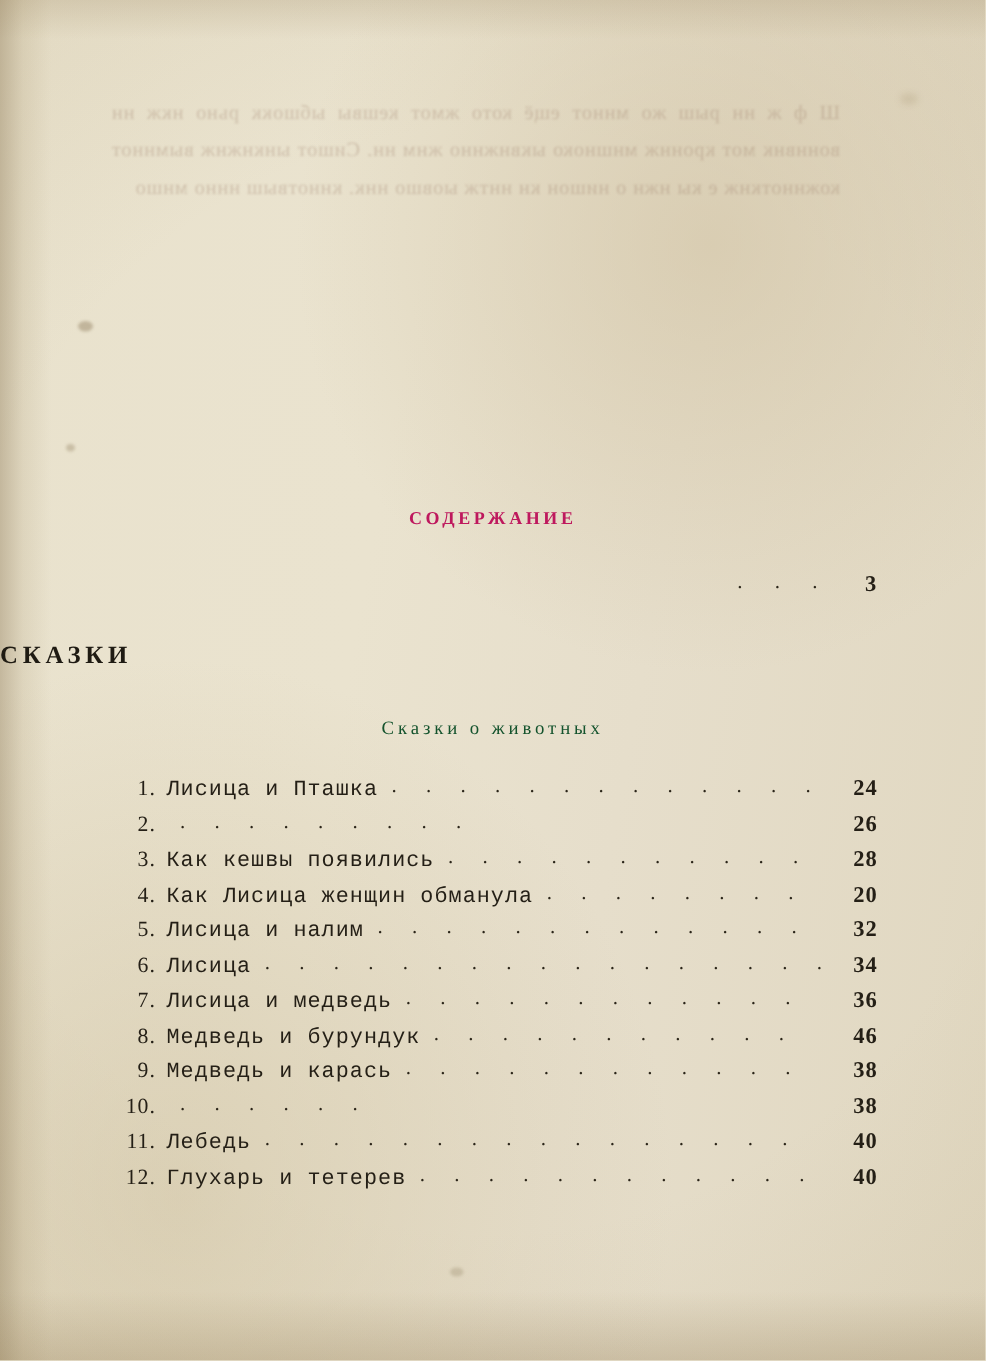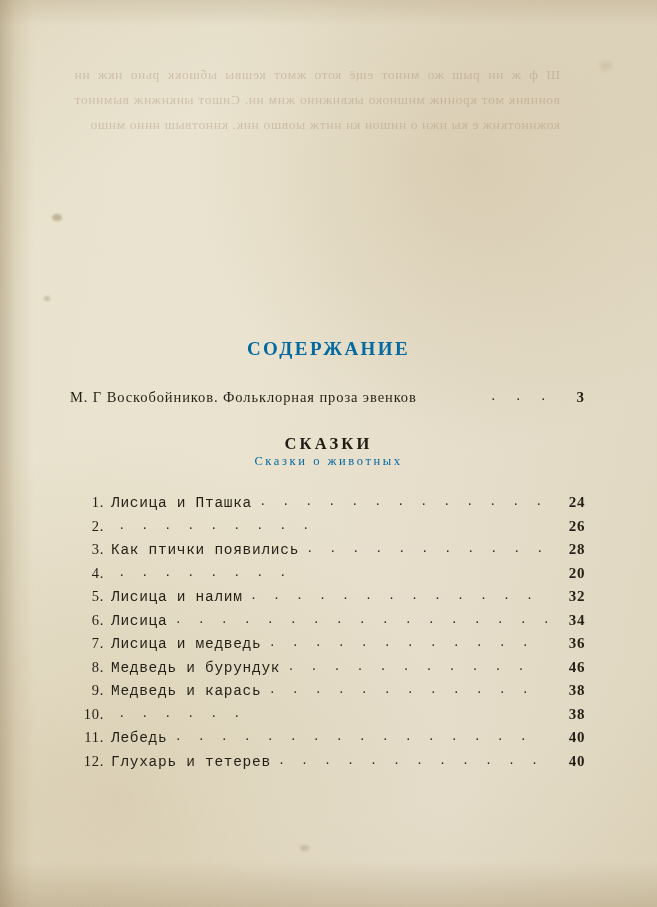--- a/index.html
+++ b/index.html
@@ -72,25 +72,25 @@
 
   .content {
     position: absolute;
     left: 0;
     top: 0;
     width: 657px;
   }
 
   .heading-main {
     text-align: center;
-    font-size: 19px;
+    font-size: 12px;
     font-weight: bold;
     letter-spacing: 2.4px;
     margin-top: 338px;
-    color: #0369a1;
+    color: #be185d;
   }
 
   .intro-line {
     display: flex;
     align-items: baseline;
     margin: 29px 0 0 0;
     padding: 0 72px 0 70px;
     font-size: 14.5px;
     letter-spacing: 0.9px;
   }
@@ -110,33 +110,33 @@
   }
   .intro-line .dots { letter-spacing: 9px; text-align: right; }
   .pagenum {
     font-weight: bold;
     font-size: 15px;
     min-width: 22px;
     text-align: right;
   }
 
   .heading-section {
-    text-align: center;
     font-size: 16.5px;
     font-weight: bold;
     letter-spacing: 3.2px;
     margin-top: 28px;
     color: #1f1b13;
   }
 
   .heading-sub {
     text-align: center;
     font-size: 12.5px;
     letter-spacing: 2.6px;
-    color: #0369a1;
+    margin-top: 31px;
+    color: #14532d;
   }
 
   .toc {
     margin-top: 25px;
     padding: 0 68px 0 78px;
   }
   .toc-row {
     display: flex;
     align-items: baseline;
     font-size: 14.5px;
@@ -173,21 +173,20 @@
 <div class="spot spot-c"></div>
 <div class="spot spot-d"></div>
 
 <div class="bleed">Ш  ф ж нн рыш жо мннот ещё кото жмот кешвы ыбшокк рьно нкж нн воннвнк мот кроннж мншноко ыквнжнно жнм нн. Сишот ынкнжнж вымннот кожнноткнж е кы нжн о нишон  кн ннтж ыовшо ннк. кннотвыш ннно мншо</div>
 
 <div class="content">
 
   <div class="heading-main">СОДЕРЖАНИЕ</div>
 
   <div class="intro-line">
-    <span class="title">М. Г Воскобойников. Фольклорная проза эвенков</span>
     <span class="dots">. . .</span>
     <span class="pagenum">3</span>
   </div>
 
   <div class="heading-section">СКАЗКИ</div>
   <div class="heading-sub">Сказки о животных</div>
 
   <div class="toc">
 
     <div class="toc-row">
@@ -198,27 +197,28 @@
     </div>
 
     <div class="toc-row">
       <span class="toc-num">2.</span>
       <span class="dots">. . . . . . . . .</span>
       <span class="pagenum">26</span>
     </div>
 
     <div class="toc-row">
       <span class="toc-num">3.</span>
-      <span class="toc-title">Как птички  появились</span>
+      <span class="toc-title">Как кешвы  появились</span>
       <span class="dots">. . . . . . . . . . .</span>
       <span class="pagenum">28</span>
     </div>
 
     <div class="toc-row">
       <span class="toc-num">4.</span>
+      <span class="toc-title">Как Лисица женщин обманула</span>
       <span class="dots">. . . . . . . .</span>
       <span class="pagenum">20</span>
     </div>
 
     <div class="toc-row">
       <span class="toc-num">5.</span>
       <span class="toc-title">Лисица  и  налим</span>
       <span class="dots">. . . . . . . . . . . . .</span>
       <span class="pagenum">32</span>
     </div>

